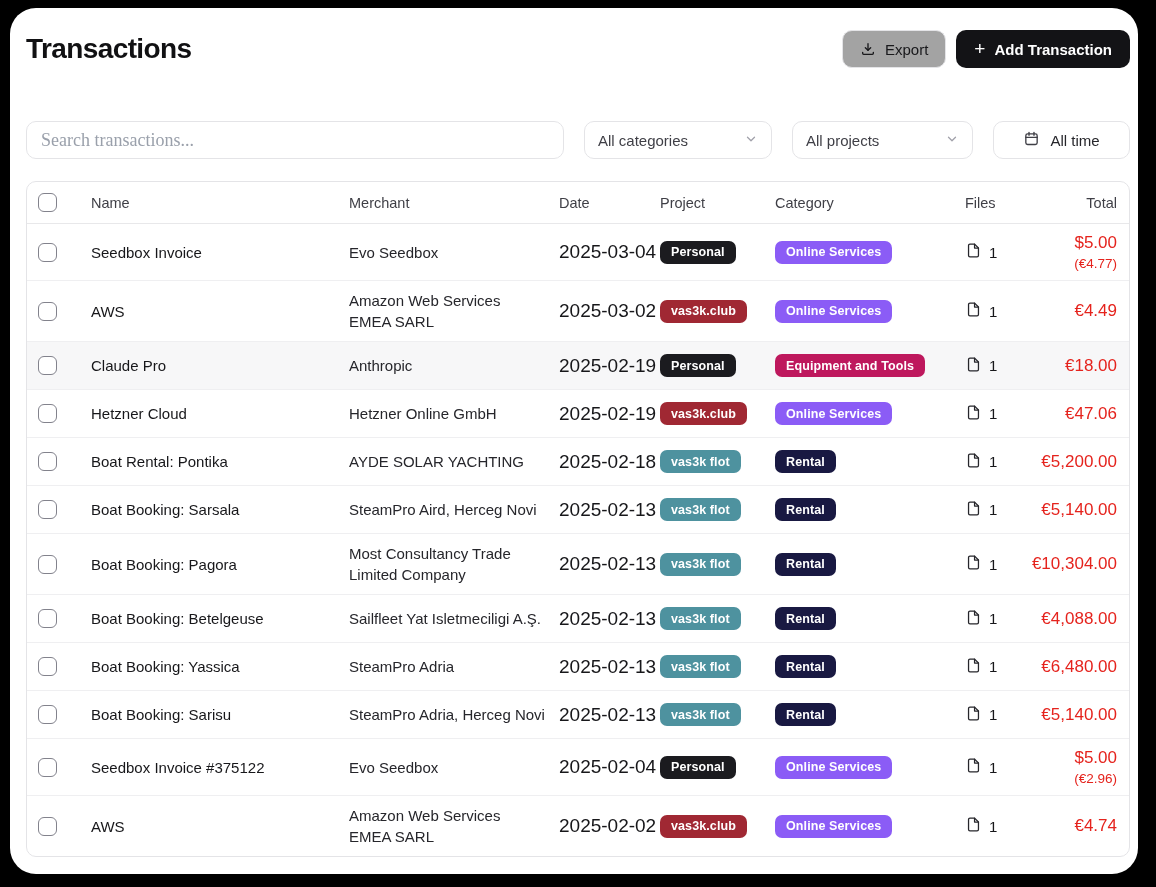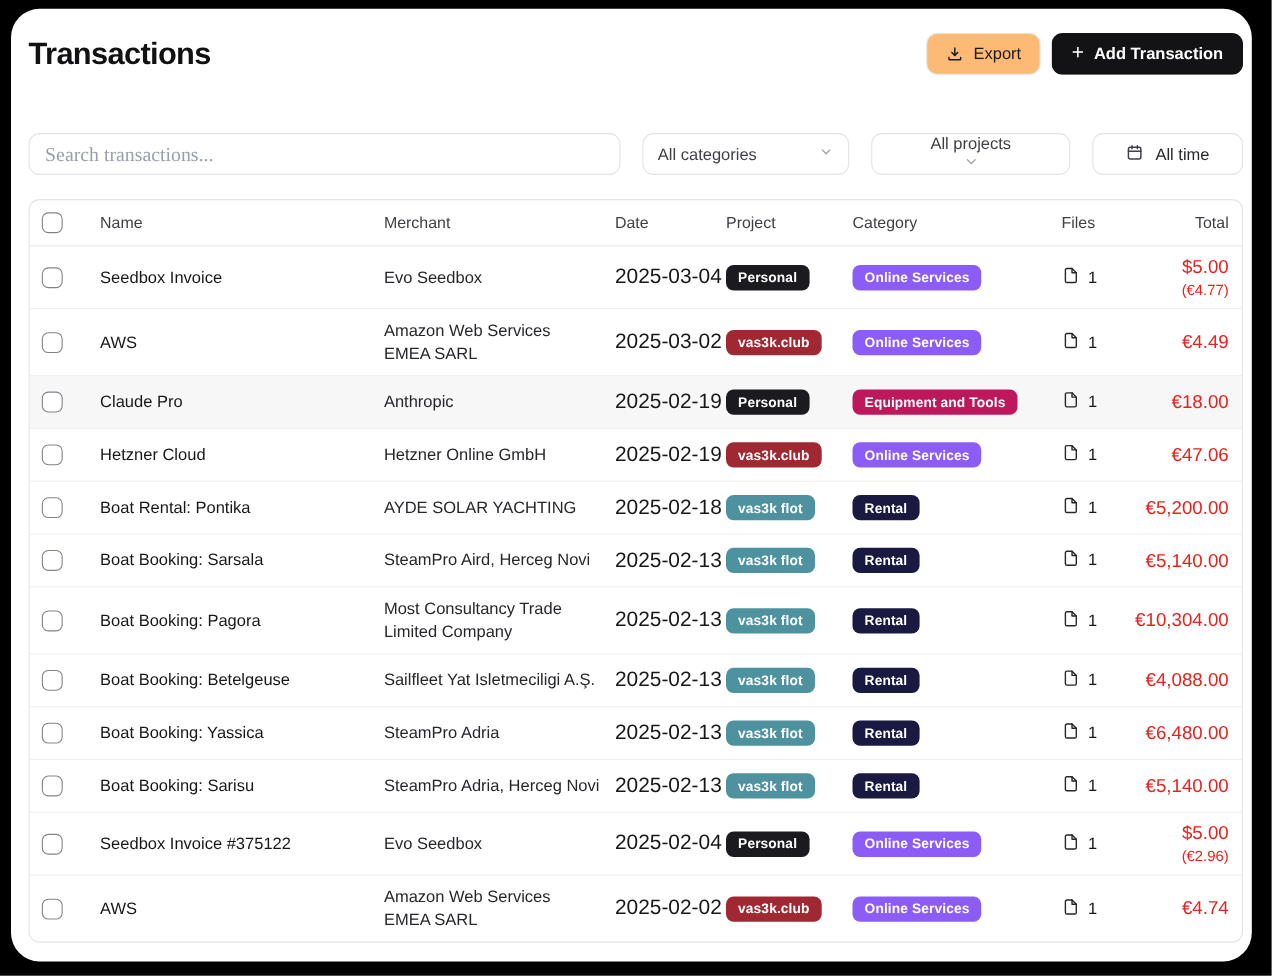--- a/index.html
+++ b/index.html
@@ -23,41 +23,41 @@
   .page-header { display: flex; align-items: center; justify-content: space-between; height: 42px; }
   .page-title { font-size: 28px; font-weight: 700; color: #111113; letter-spacing: -0.6px; }
   .header-actions { display: flex; gap: 10px; }
   .btn {
     display: inline-flex; align-items: center; gap: 9px;
     height: 38px; padding: 0 17px;
     border-radius: 10px; font-size: 15px; cursor: pointer;
     border: 1px solid transparent; background: none;
     font-family: "Liberation Sans", sans-serif;
   }
-  .btn-outline { border-color: #e4e4e7; background: #fdba74; color: #18181b; font-weight: 500; }
+  .btn-outline { border-color: #e4e4e7; background: #a3a3a3; color: #18181b; font-weight: 500; }
   .btn-dark { background: #131316; color: #fff; font-weight: 600; }
   .btn svg { display: block; }
   .plus-glyph { font-size: 19px; font-weight: 400; line-height: 1; margin-top: -2px; }
   
   .filters { display: flex; gap: 20px; margin-top: 51px; }
   .search-input {
     flex: 1 1 auto; height: 38px;
     border: 1px solid #e4e4e7; border-radius: 10px;
     padding: 0 14px; font-size: 18px; color: #18181b;
     font-family: Liberation Serif, serif; outline: none;
   }
   .search-input::placeholder { color: #9aa0ab; }
   .select {
     display: flex; align-items: center; justify-content: space-between;
     height: 38px; border: 1px solid #e4e4e7; border-radius: 10px;
     padding: 0 13px; font-size: 15px; color: #3f3f46;
     background: #fff; cursor: pointer; flex: 0 0 auto;
   }
   .select-categories { width: 188px; }
-  .select-projects { width: 181px; flex-direction: column; }
+  .select-projects { width: 181px; }
   .btn-time {
     display: flex; align-items: center; justify-content: center; gap: 10px;
     width: 137px; height: 38px;
     border: 1px solid #e4e4e7; border-radius: 10px;
     background: #fff; font-size: 15px; color: #26262b; cursor: pointer; flex: 0 0 auto;
   }
   .chevron { color: #a1a1aa; }
   
   .table { margin-top: 22px; border: 1px solid #e4e4e7; border-radius: 10px; overflow: hidden; background: #fff; }
   .grid-row {

